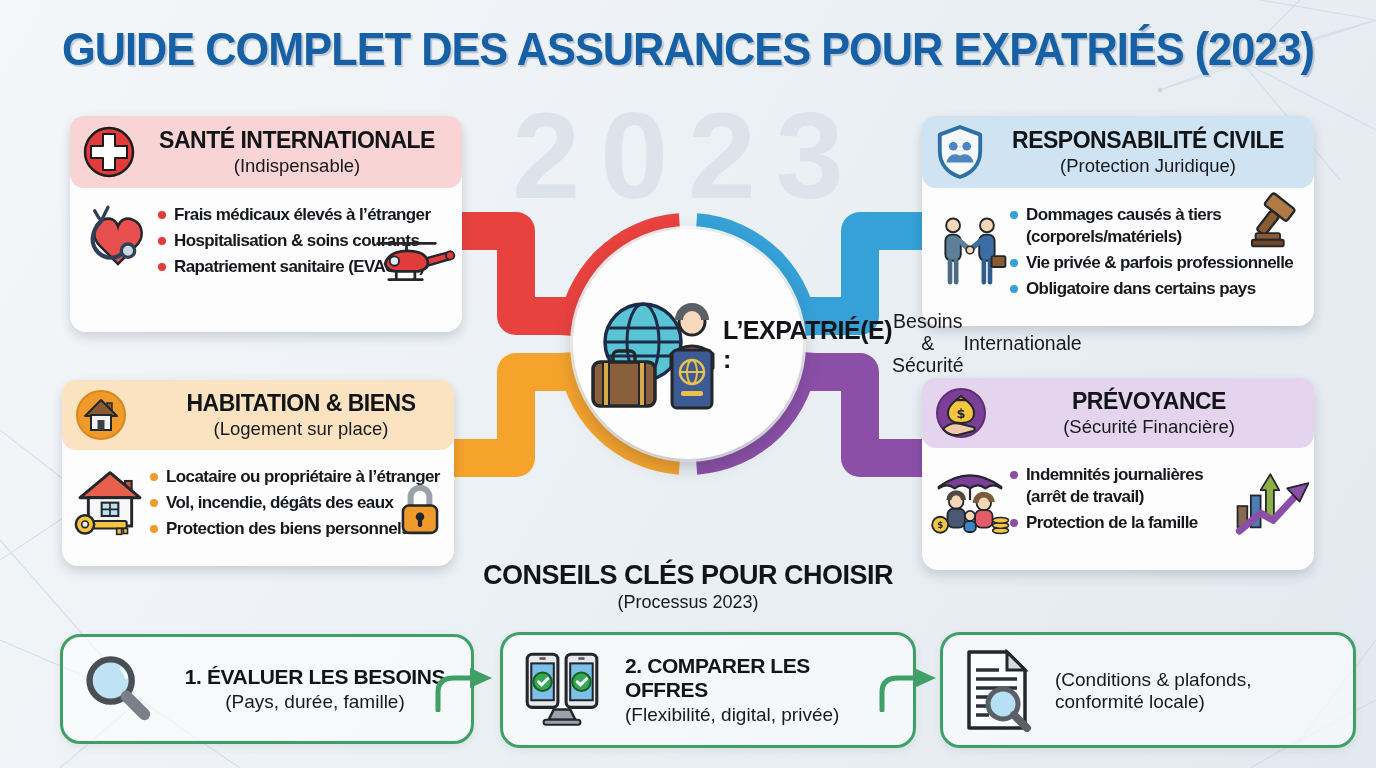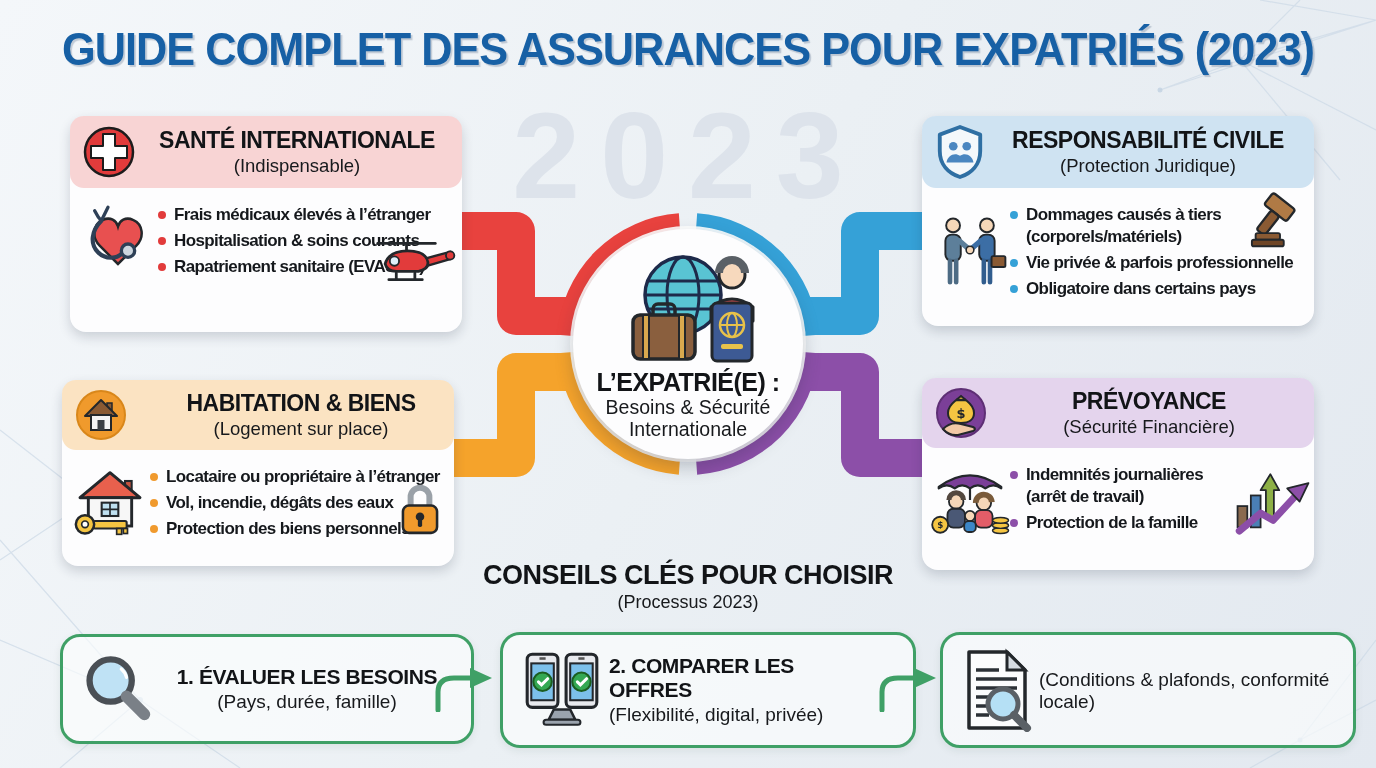--- a/index.html
+++ b/index.html
@@ -51,30 +51,30 @@
   .corner-icon{position:absolute;display:flex;}
   .pos-heli{right:6px;bottom:0px;}
   .pos-gavel{right:4px;top:2px;}
   .pos-lock{right:10px;bottom:12px;}
   .pos-chart{right:2px;bottom:12px;}
 
   
   .center-hub{position:absolute;left:573px;top:229px;width:230px;height:230px;z-index:5;
               background:#fdfdfe;border-radius:50%;
               box-shadow:0 8px 18px rgba(30,40,60,.25),0 0 0 3px rgba(255,255,255,.9);
-              display:flex;flex-direction:column;align-items:center;}
+              display:flex;flex-direction:row;align-items:center;}
   .hub-icons{margin-top:22px;}
   .center-title{font-size:25px;font-weight:bold;color:#121417;letter-spacing:-.5px;margin-top:2px;}
   .center-sub{font-size:19.5px;color:#17191c;line-height:1.12;text-align:center;}
 
   
   .process-heading{position:absolute;top:560px;left:0;right:0;z-index:3;text-align:center;}
   .process-title{font-size:27px;font-weight:bold;color:#121417;letter-spacing:-.5px;}
   .process-sub{font-size:18px;color:#17191c;margin-top:1px;}
-  .step{position:absolute;z-index:3;display:flex;align-items:center;gap:4px;padding:0 16px;
+  .step{position:absolute;z-index:3;display:flex;align-items:center;gap:20px;padding:0 16px;
         border:3.5px solid #3fa066;border-radius:20px;background:rgba(252,254,253,.65);
         box-shadow:0 3px 8px rgba(30,60,40,.08);}
   .step1{left:60px;top:634px;width:376px;height:104px;}
   .step2{left:500px;top:632px;width:378px;height:110px;}
   .step3{left:940px;top:632px;width:378px;height:110px;}
   .step-icon{flex:none;display:flex;}
   .step-text{flex:1;}
   .step1 .step-text{text-align:center;}
   .step-title{display:block;font-size:21px;font-weight:bold;color:#121417;letter-spacing:-.4px;line-height:1.15;}
   .step2 .step-title{max-width:208px;}

